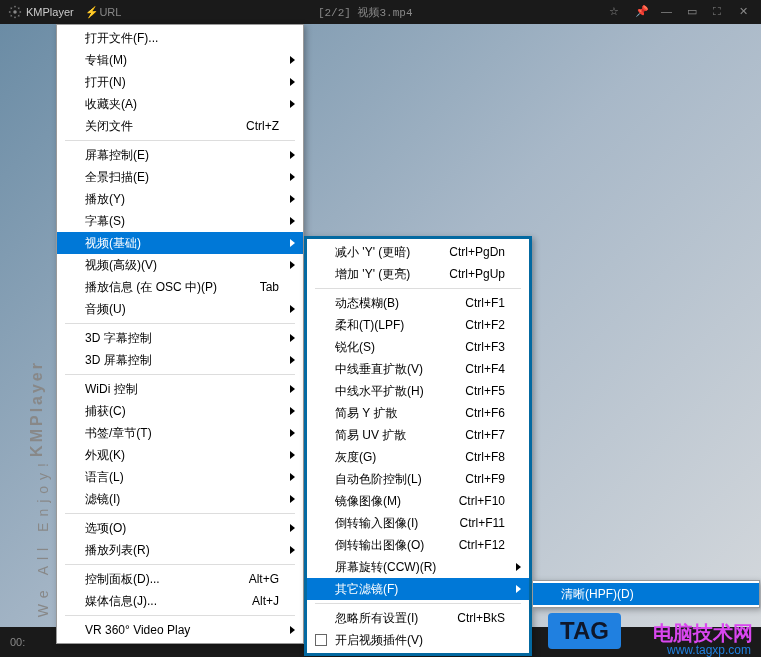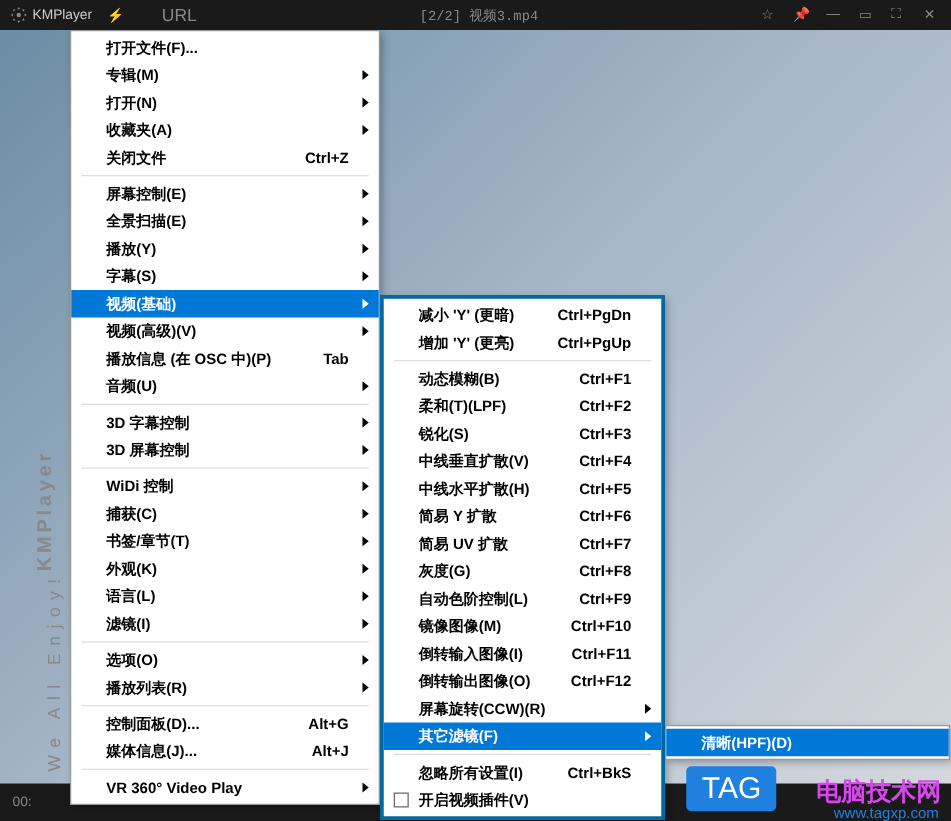--- a/index.html
+++ b/index.html
@@ -8,33 +8,33 @@
 .logo { display: flex; align-items: center; gap: 4px; }
 .logo-gear { width: 14px; height: 14px; }
 .titlebar-center { flex: 1; text-align: center; color: #888; font-family: Liberation Mono, monospace; }
 .titlebar-right { display: flex; gap: 12px; }
 .titlebar-icon { width: 14px; height: 14px; cursor: pointer; color: #888; }
 .video-area { position: absolute; top: 24px; left: 0; right: 0; bottom: 30px; background: linear-gradient(135deg, #6b8ca5 0%, #a8b8c8 50%, #d4d8dc 100%); }
 .sidebar-text { position: absolute; left: 35px; bottom: 40px; writing-mode: vertical-rl; transform: rotate(180deg); color: #888; font-size: 14px; letter-spacing: 6px; }
 .sidebar-logo { position: absolute; left: 28px; bottom: 200px; writing-mode: vertical-rl; transform: rotate(180deg); color: #888; font-size: 16px; font-weight: bold; letter-spacing: 3px; }
 .bottombar { position: absolute; bottom: 0; left: 0; right: 0; height: 30px; background: #1a1a1a; display: flex; align-items: center; padding: 0 10px; color: #888; font-size: 11px; }
 .menu { position: absolute; top: 24px; left: 56px; width: 248px; background: #fff; border: 1px solid #999; box-shadow: 2px 2px 6px rgba(0,0,0,0.3); z-index: 100; padding: 2px 0; }
-.menu-item { height: 22px; display: flex; align-items: center; padding: 0 24px 0 28px; font-size: 12px; color: #000; cursor: default; position: relative; font-weight: bold; }
+.menu-item { height: 22px; display: flex; align-items: center; padding: 0 24px 0 28px; font-size: 12px; color: #000; cursor: default; position: relative; }
 .menu-item.highlighted { background: #0078d7; color: #fff; text-align: center; }
 .menu-item .shortcut { margin-left: auto; color: #000; }
 .menu-item.has-submenu::after { content: ""; position: absolute; right: 8px; top: 50%; transform: translateY(-50%); border-left: 5px solid #000; border-top: 4px solid transparent; border-bottom: 4px solid transparent; }
 .menu-item.highlighted.has-submenu::after { border-left-color: #fff; }
 .menu-separator { height: 1px; background: #ddd; margin: 3px 8px; }
 .submenu { position: absolute; top: 236px; left: 304px; width: 228px; background: #fff; border: 3px solid #0369a1; box-shadow: 2px 2px 6px rgba(0,0,0,0.3); z-index: 101; padding: 2px 0; }
 .submenu2 { position: absolute; top: 580px; left: 532px; width: 228px; background: #fff; border: 1px solid #999; box-shadow: 2px 2px 6px rgba(0,0,0,0.3); z-index: 102; padding: 2px 0; }
 .checkbox-icon { position: absolute; left: 8px; width: 12px; height: 12px; border: 1px solid #666; }
-.tag-badge { position: absolute; bottom: 8px; right: 140px; background: #2080e0; color: #ffffff; font-size: 24px; font-weight: normal; padding: 4px 12px; border-radius: 4px; z-index: 200; }
+.tag-badge { position: absolute; bottom: 8px; right: 140px; background: #2080e0; color: #0f172a; font-size: 24px; font-weight: bold; padding: 4px 12px; border-radius: 4px; z-index: 200; }
 .tag-text { position: absolute; bottom: 10px; right: 8px; color: #d946ef; font-size: 20px; font-weight: bold; z-index: 200; }
 .tag-url { position: absolute; bottom: 0px; right: 10px; color: #2080e0; font-size: 12px; z-index: 200; }
-.url-label { color: #888; font-size: 14px; margin-left: 30px; }
+.url-label { color: #888; font-size: 11px; }
 </style>
 </head>
 <body>
 
 <div class="titlebar">
   <div class="logo">
     <svg class="logo-gear" viewBox="0 0 24 24" fill="#888">
         <circle cx="12" cy="12" r="3"></circle>
         <path d="M12 1l2 3h-4zM12 23l-2-3h4zM1 12l3-2v4zM23 12l-3 2v-4zM4.2 4.2l3.5.7-2.8 2.8zM19.8 19.8l-3.5-.7 2.8-2.8zM4.2 19.8l.7-3.5 2.8 2.8zM19.8 4.2l-.7 3.5-2.8-2.8z"></path>
       </svg>

